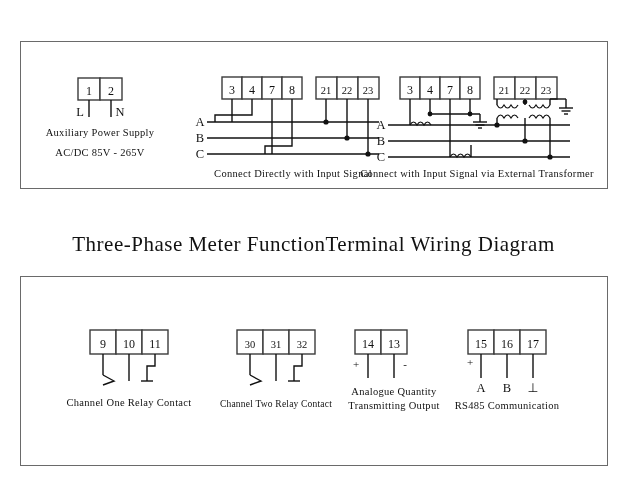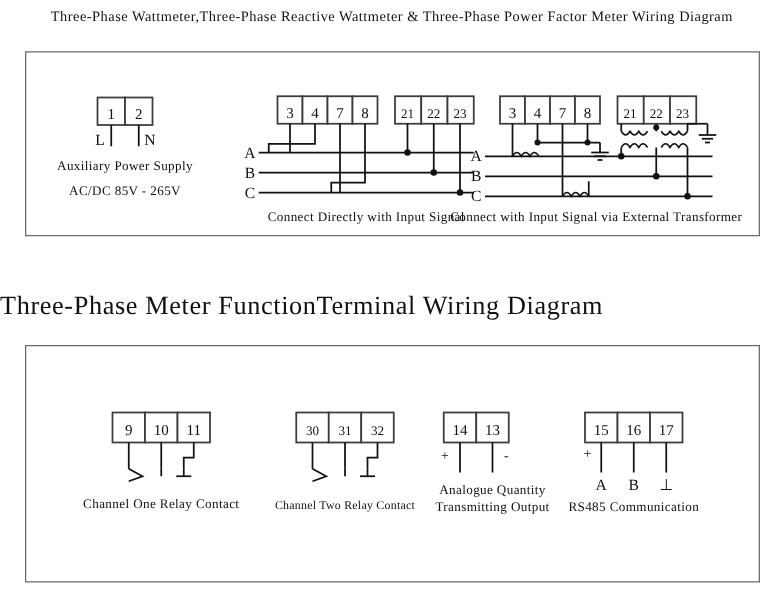--- a/index.html
+++ b/index.html
@@ -29,21 +29,21 @@
     font-size: 11.5px;
     letter-spacing: 0.4px;
     white-space: nowrap;
     color: #111;
   }
   .title-mid {
     position: absolute;
     left: 0;
     top: 232px;
     width: 627px;
-    text-align: left;
+    text-align: center;
     font-family: "Liberation Serif", serif;
     font-size: 21px;
     letter-spacing: 0.5px;
     white-space: nowrap;
     color: #111;
   }
   .panel {
     position: absolute;
     border: 1.6px solid #6a6a6a;
     background: #ffffff;
@@ -122,21 +122,20 @@
   }
   .dot {
     fill: #111;
   }
 </style>
 </head>
 <body>
 
 <div class="page">
 
-  <div class="title-top">Three-Phase Wattmeter,Three-Phase Reactive Wattmeter &amp; Three-Phase Power Factor Meter Wiring Diagram</div>
 
   <div class="panel" id="panel-top"></div>
 
   <div class="title-mid">Three-Phase  Meter FunctionTerminal  Wiring  Diagram</div>
 
   <div class="panel" id="panel-bottom"></div>
 
   <svg class="svg-layer" viewBox="0 0 627 487">
 
     <g>

